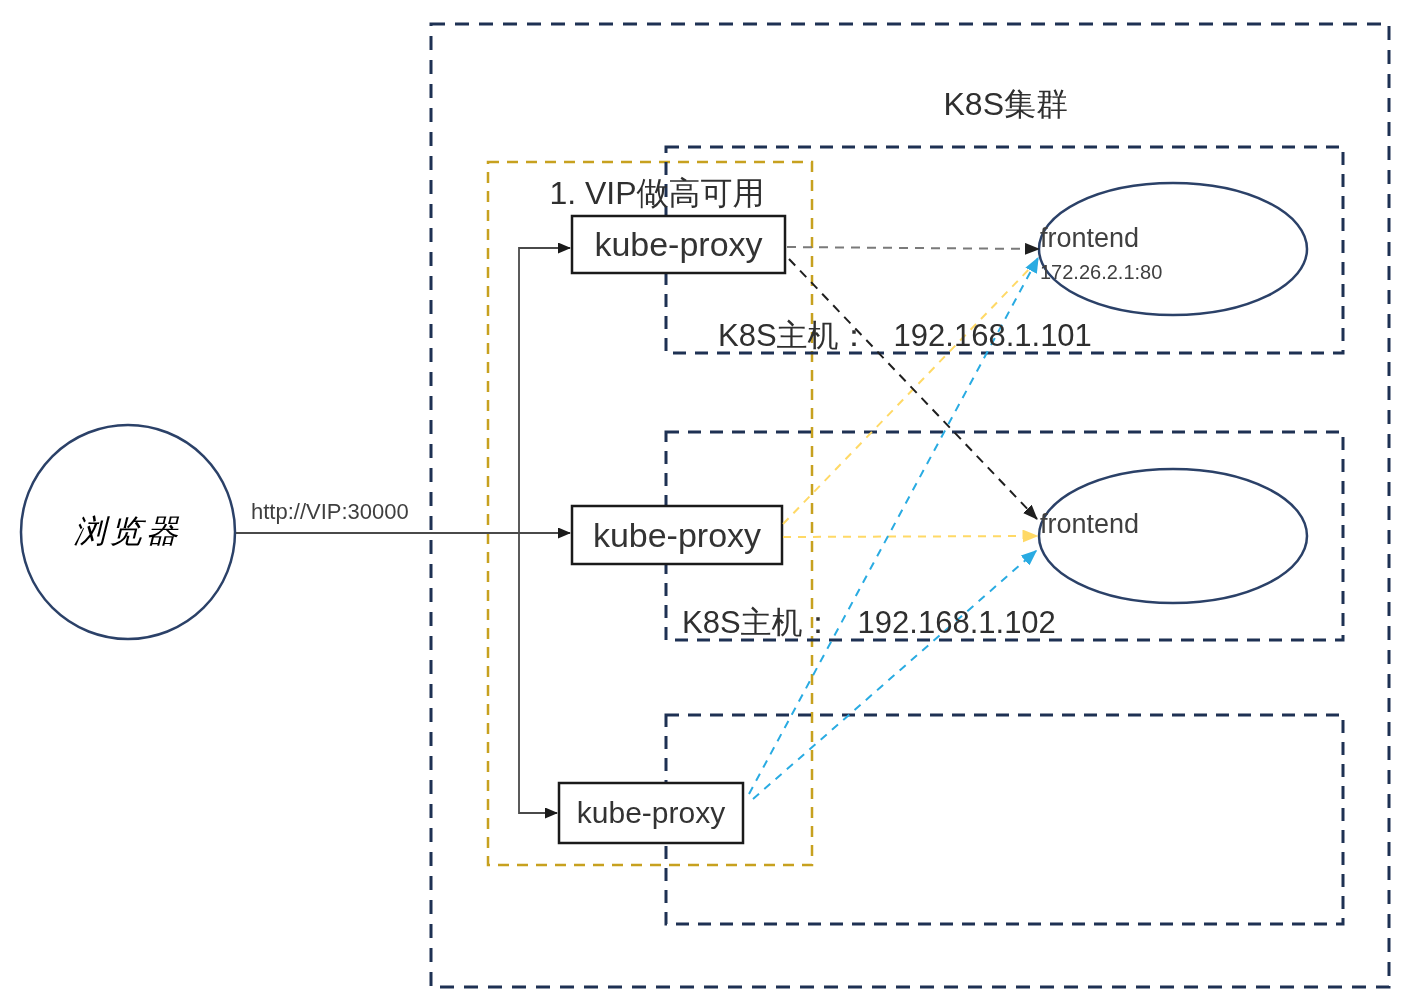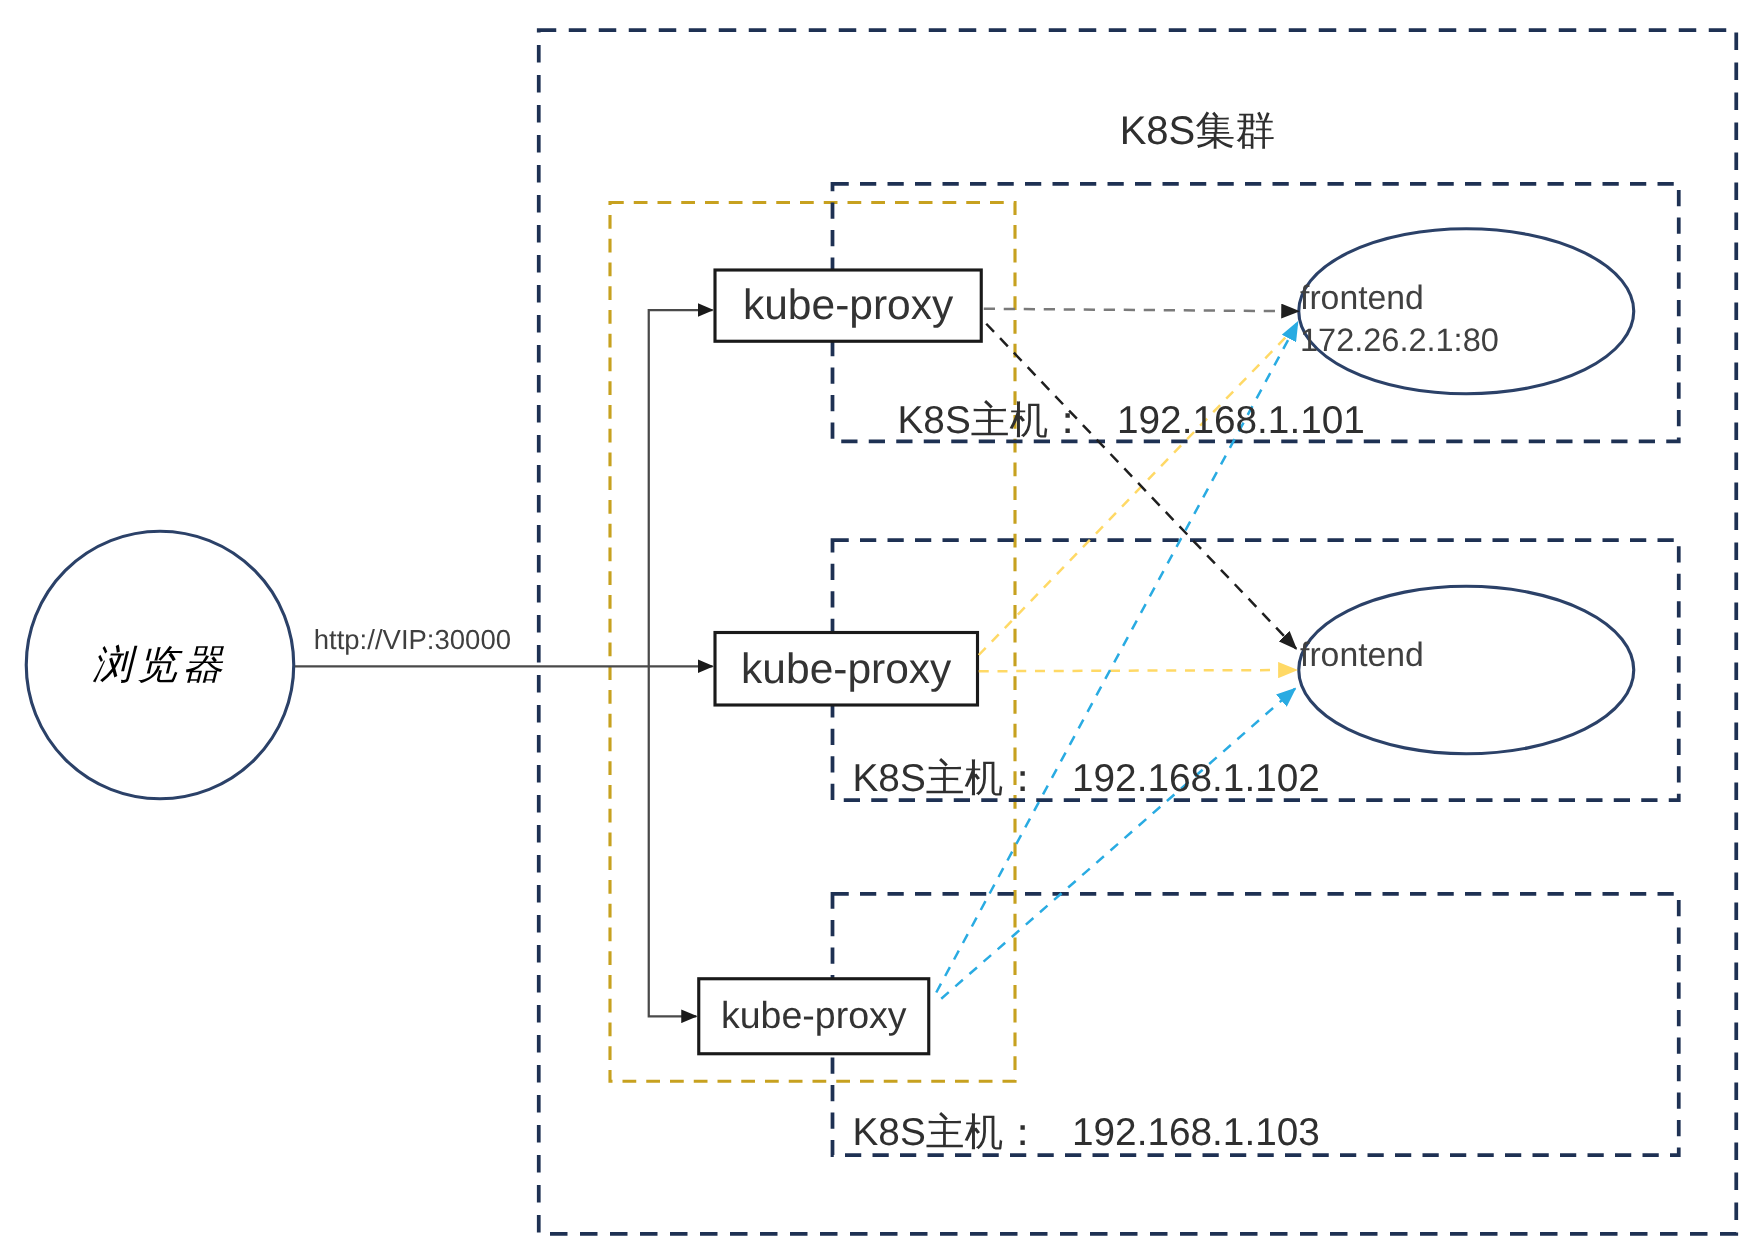--- a/index.html
+++ b/index.html
@@ -6,36 +6,36 @@
   #stage{
     position:relative;
     width:1408px;height:1007px;
     background:#ffffff;
     font-family:"Liberation Sans","DejaVu Sans",sans-serif;
     color:#383838;
     overflow:hidden;
   }
   #diagram-svg{position:absolute;left:0;top:0;}
   .label{position:absolute;white-space:nowrap;}
-  .t-cluster-title{left:848px;top:83px;width:220px;text-align:center;font-size:32px;color:#2f2f2f;}
+  .t-cluster-title{left:848px;top:83px;width:220px;text-align:right;font-size:32px;color:#2f2f2f;}
   .t-vip-label{left:497px;top:172px;width:320px;text-align:center;font-size:32px;color:#2f2f2f;}
   .t-kp{display:flex;align-items:center;justify-content:center;color:#333333;text-align:center;}
   .t-kp1{left:572px;top:216px;width:213px;height:57px;font-size:34px;}
   .t-kp2{left:572px;top:506px;width:210px;height:58px;font-size:34px;}
   .t-kp3{left:559px;top:783px;width:184px;height:60px;font-size:30px;}
   .t-host{font-size:31px;color:#2f2f2f;}
   .t-host1{left:718px;top:315px;}
   .t-host2{left:682px;top:602px;}
   .t-host3{left:682px;top:885px;}
   .t-host .ip{margin-left:24px;}
   .t-frontend{width:266px;text-align:left;color:#404040;line-height:34px;}
   .t-fe1{left:1040px;top:221px;}
   .t-fe2{left:1040px;top:507px;}
   .t-frontend .fe-name{font-size:27px;}
-  .t-frontend .fe-addr{font-size:26px;}
+  .t-frontend .fe-addr{font-size:20px;}
   .t-browser{left:21px;top:425px;width:214px;height:214px;display:flex;align-items:center;justify-content:center;
              font-size:32px;letter-spacing:4px;color:#000000;font-style:italic;}
   .t-http{left:251px;top:499px;font-size:22px;color:#3f3f3f;}
 </style>
 </head>
 <body>
 
 <div id="stage">
 
   <svg id="diagram-svg" width="1408" height="1007" viewBox="0 0 1408 1007">
@@ -78,33 +78,31 @@
     <path d="M783,524 L1036,262" fill="none" stroke-width="2" stroke-dasharray="8 7" stroke="#ffd966"></path>
     <path d="M783,537 L1037,536" fill="none" stroke-width="2" stroke-dasharray="8 7" marker-end="url(#head-yellow)" stroke="#ffd966"></path>
     <path d="M787,247 L1039,249" fill="none" stroke-width="2" stroke-dasharray="9 7" marker-end="url(#head-black)" stroke="#7a7a7a"></path>
     <path d="M789,259 L1037,519" fill="none" stroke-width="2" stroke-dasharray="9 7" marker-end="url(#head-black)" stroke="#1f1f1f"></path>
     <path d="M749,794 L1038,258" fill="none" stroke-width="2" stroke-dasharray="8 7" marker-end="url(#head-blue)" stroke="#29abe2"></path>
     <path d="M753,799 L1036,551" fill="none" stroke-width="2" stroke-dasharray="8 7" marker-end="url(#head-blue)" stroke="#29abe2"></path>
   </svg>
 
   <div class="label t-cluster-title">K8S集群</div>
 
+  <div class="label t-vip-label">1. VIP做高可用</div>
 
   <div class="label t-kp t-kp1">kube-proxy</div>
   <div class="label t-kp t-kp2">kube-proxy</div>
   <div class="label t-kp t-kp3">kube-proxy</div>
 
   <div class="label t-host t-host1">
     <span>K8S主机：</span><span class="ip">192.168.1.101</span>
   </div>
   <div class="label t-host t-host2">
     <span>K8S主机：</span><span class="ip">192.168.1.102</span>
-  </div>
-  <div class="label t-host t-host3">
-    <span>K8S主机：</span><span class="ip">192.168.1.103</span>
   </div>
 
   <div class="label t-frontend t-fe1">
     <div class="fe-name">frontend</div>
     <div class="fe-addr">172.26.2.1:80</div>
   </div>
   <div class="label t-frontend t-fe2">
     <div class="fe-name">frontend</div>
   </div>
 

